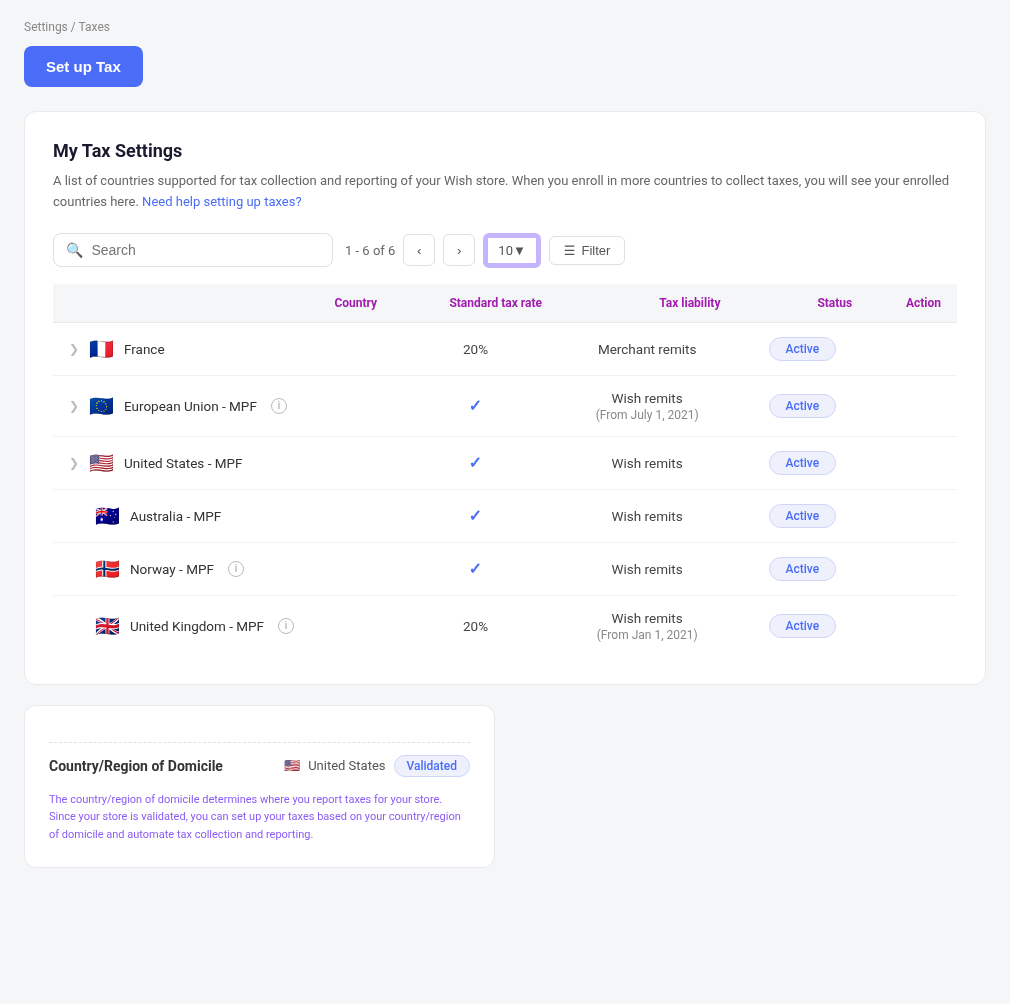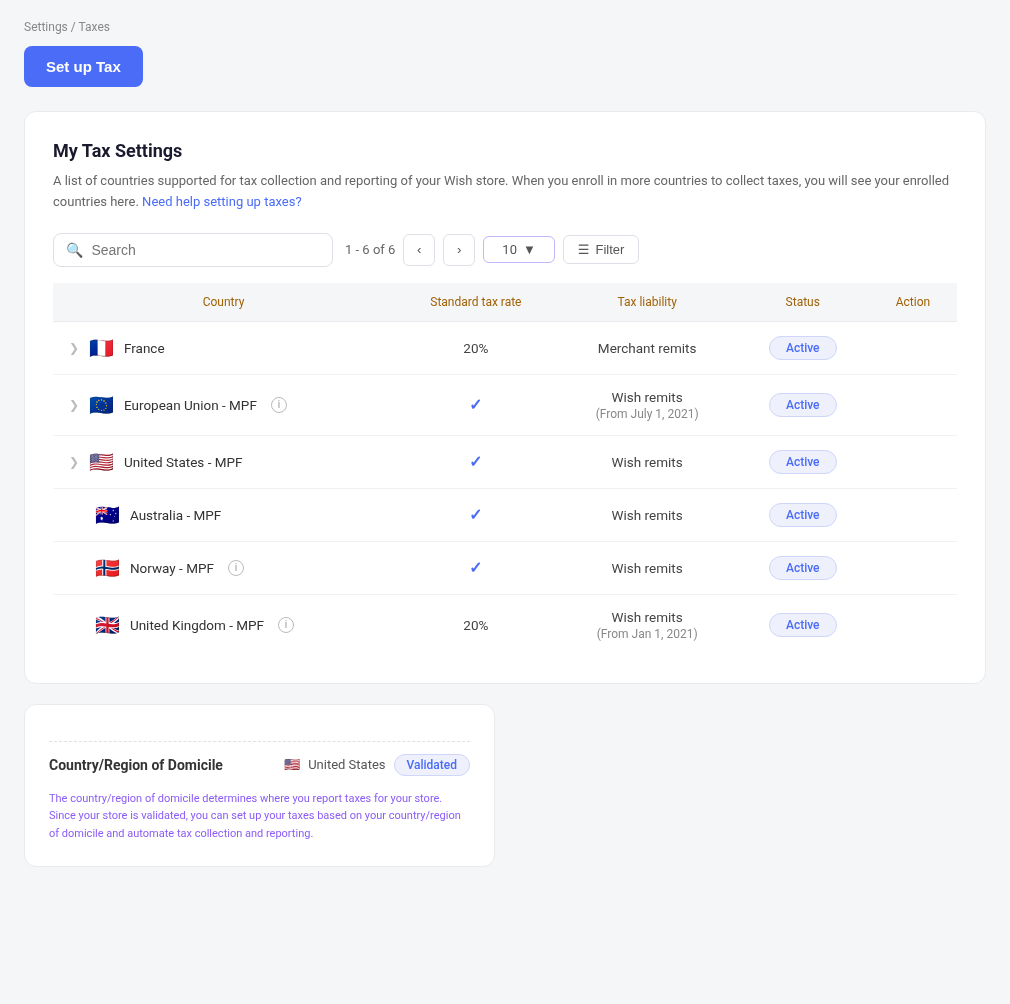--- a/index.html
+++ b/index.html
@@ -12,25 +12,25 @@
     .card { background: #fff; border-radius: 12px; border: 1px solid #e8eaed; margin-bottom: 20px; padding: 28px; }
     .card-title { font-size: 18px; font-weight: 700; margin-bottom: 10px; color: #1a1a2e; }
     .card-desc { font-size: 13px; color: #666; line-height: 1.6; margin-bottom: 20px; }
     .card-desc a { color: #4a6cf7; text-decoration: none; }
     .toolbar { display: flex; align-items: center; gap: 12px; margin-bottom: 16px; }
     .search-box { display: flex; align-items: center; border: 1px solid #dde0e7; border-radius: 8px; padding: 8px 12px; gap: 8px; flex: 0 0 280px; background: #fff; }
     .search-box input { border: none; outline: none; font-size: 14px; color: #555; width: 100%; background: transparent; }
     .search-icon { color: #aaa; font-size: 14px; }
     .pagination-info { margin-left: auto; color: #666; font-size: 13px; }
     .nav-btn { border: 1px solid #dde0e7; background: #fff; border-radius: 6px; width: 32px; height: 32px; cursor: pointer; display: flex; align-items: center; justify-content: center; color: #555; }
-    .per-page { display: flex; align-items: center; border: 1px solid #c4b5fd; border-radius: 6px; padding: 5px 18px; gap: 6px; background: #fff; cursor: pointer; font-size: 13px; color: #555; }
+    .per-page { display: flex; align-items: center; border: 5px solid #c4b5fd; border-radius: 6px; padding: 5px 10px; background: #fff; cursor: pointer; font-size: 13px; color: #555; }
     .filter-btn { display: flex; align-items: center; border: 1px solid #dde0e7; border-radius: 6px; padding: 6px 14px; gap: 6px; background: #fff; cursor: pointer; font-size: 13px; color: #555; }
     .table { width: 100%; border-collapse: collapse; }
     .table thead tr { background: #f5f6f8; }
-    .table th { padding: 12px 16px; font-size: 12px; font-weight: 400; color: #a16207; text-align: center; border-bottom: 1px solid #e8eaed; }
+    .table th { padding: 12px 16px; font-size: 12px; font-weight: 700; color: #a21caf; text-align: right; border-bottom: 1px solid #e8eaed; }
     .table td { padding: 14px 16px; border-bottom: 1px solid #f0f2f5; vertical-align: middle; font-size: 13.5px; color: #444; }
     .table tr:last-child td { border-bottom: none; }
     .country-cell { display: flex; align-items: center; gap: 10px; }
     .expand-icon { color: #bbb; font-size: 12px; cursor: pointer; }
     .flag { font-size: 20px; }
     .country-name { font-size: 13.5px; color: #333; }
     .info-icon { display: inline-flex; align-items: center; justify-content: center; width: 16px; height: 16px; border-radius: 50%; border: 1px solid #bbb; color: #999; font-size: 10px; cursor: pointer; margin-left: 4px; }
     .check-icon { color: #4a6cf7; font-size: 16px; font-weight: bold; }
     .status-badge { display: inline-block; padding: 4px 16px; border-radius: 20px; font-size: 12px; font-weight: 500; background: #eef0fc; color: #4a6cf7; border: 1px solid #d0d6fa; }
     .bottom-cards { display: grid; grid-template-columns: 1fr 1fr; gap: 20px; }

